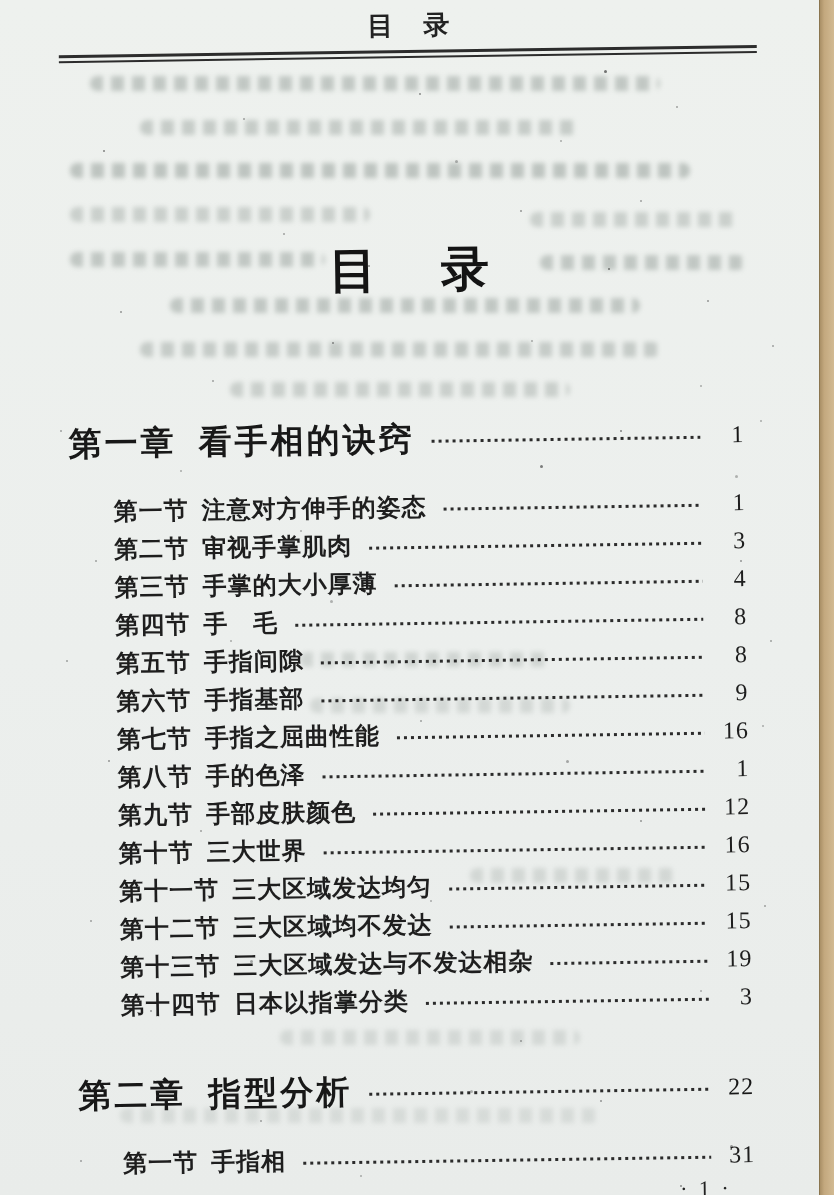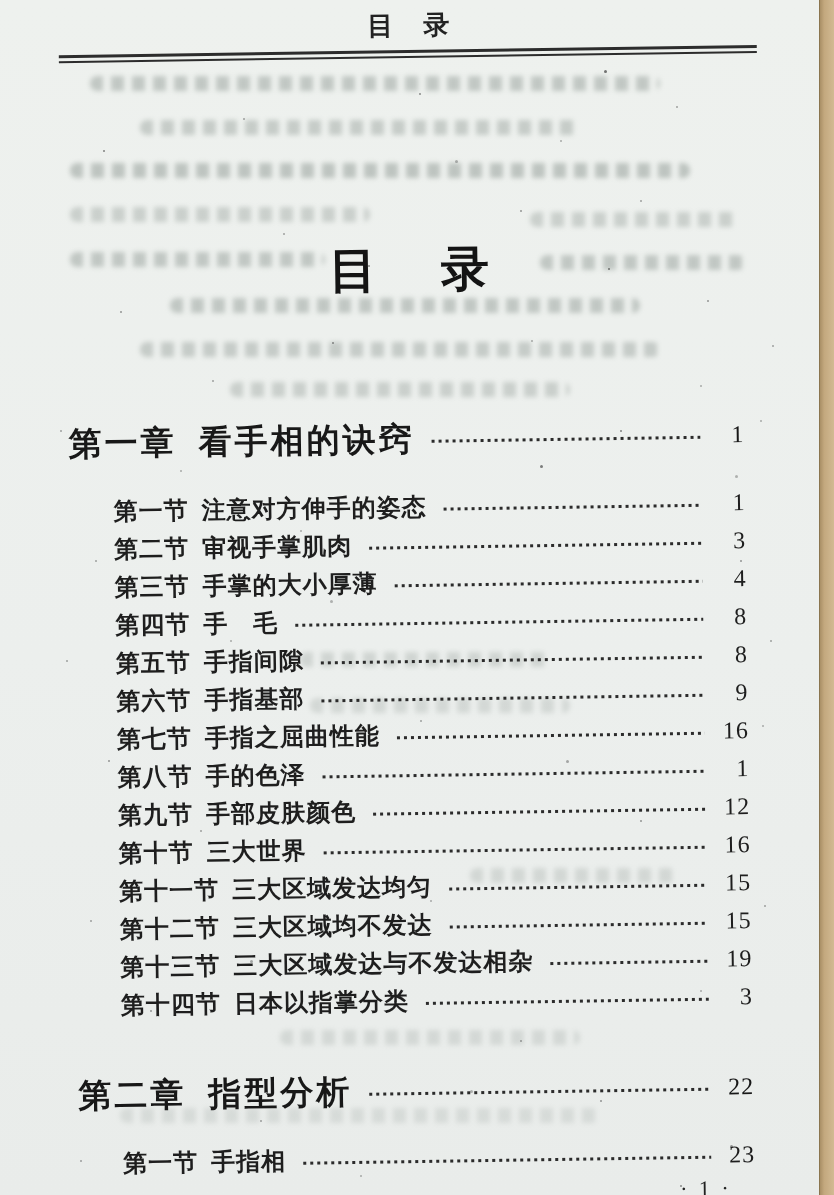--- a/index.html
+++ b/index.html
@@ -240,21 +240,21 @@
           <span class="label">第二章</span>
           <span class="entry-title">指型分析</span>
           <span class="leader"></span>
           <span class="pagenum">22</span>
         </div>
 
         <div class="toc-row section">
           <span class="label">第一节</span>
           <span class="entry-title">手指相</span>
           <span class="leader"></span>
-          <span class="pagenum">23</span>
+          <span class="pagenum">31</span>
         </div>
       </div>
 
     <div class="footer">
       <span>· 1 ·</span>
     </div>
 
   </div>
 
   <div class="edge-strip"></div>

